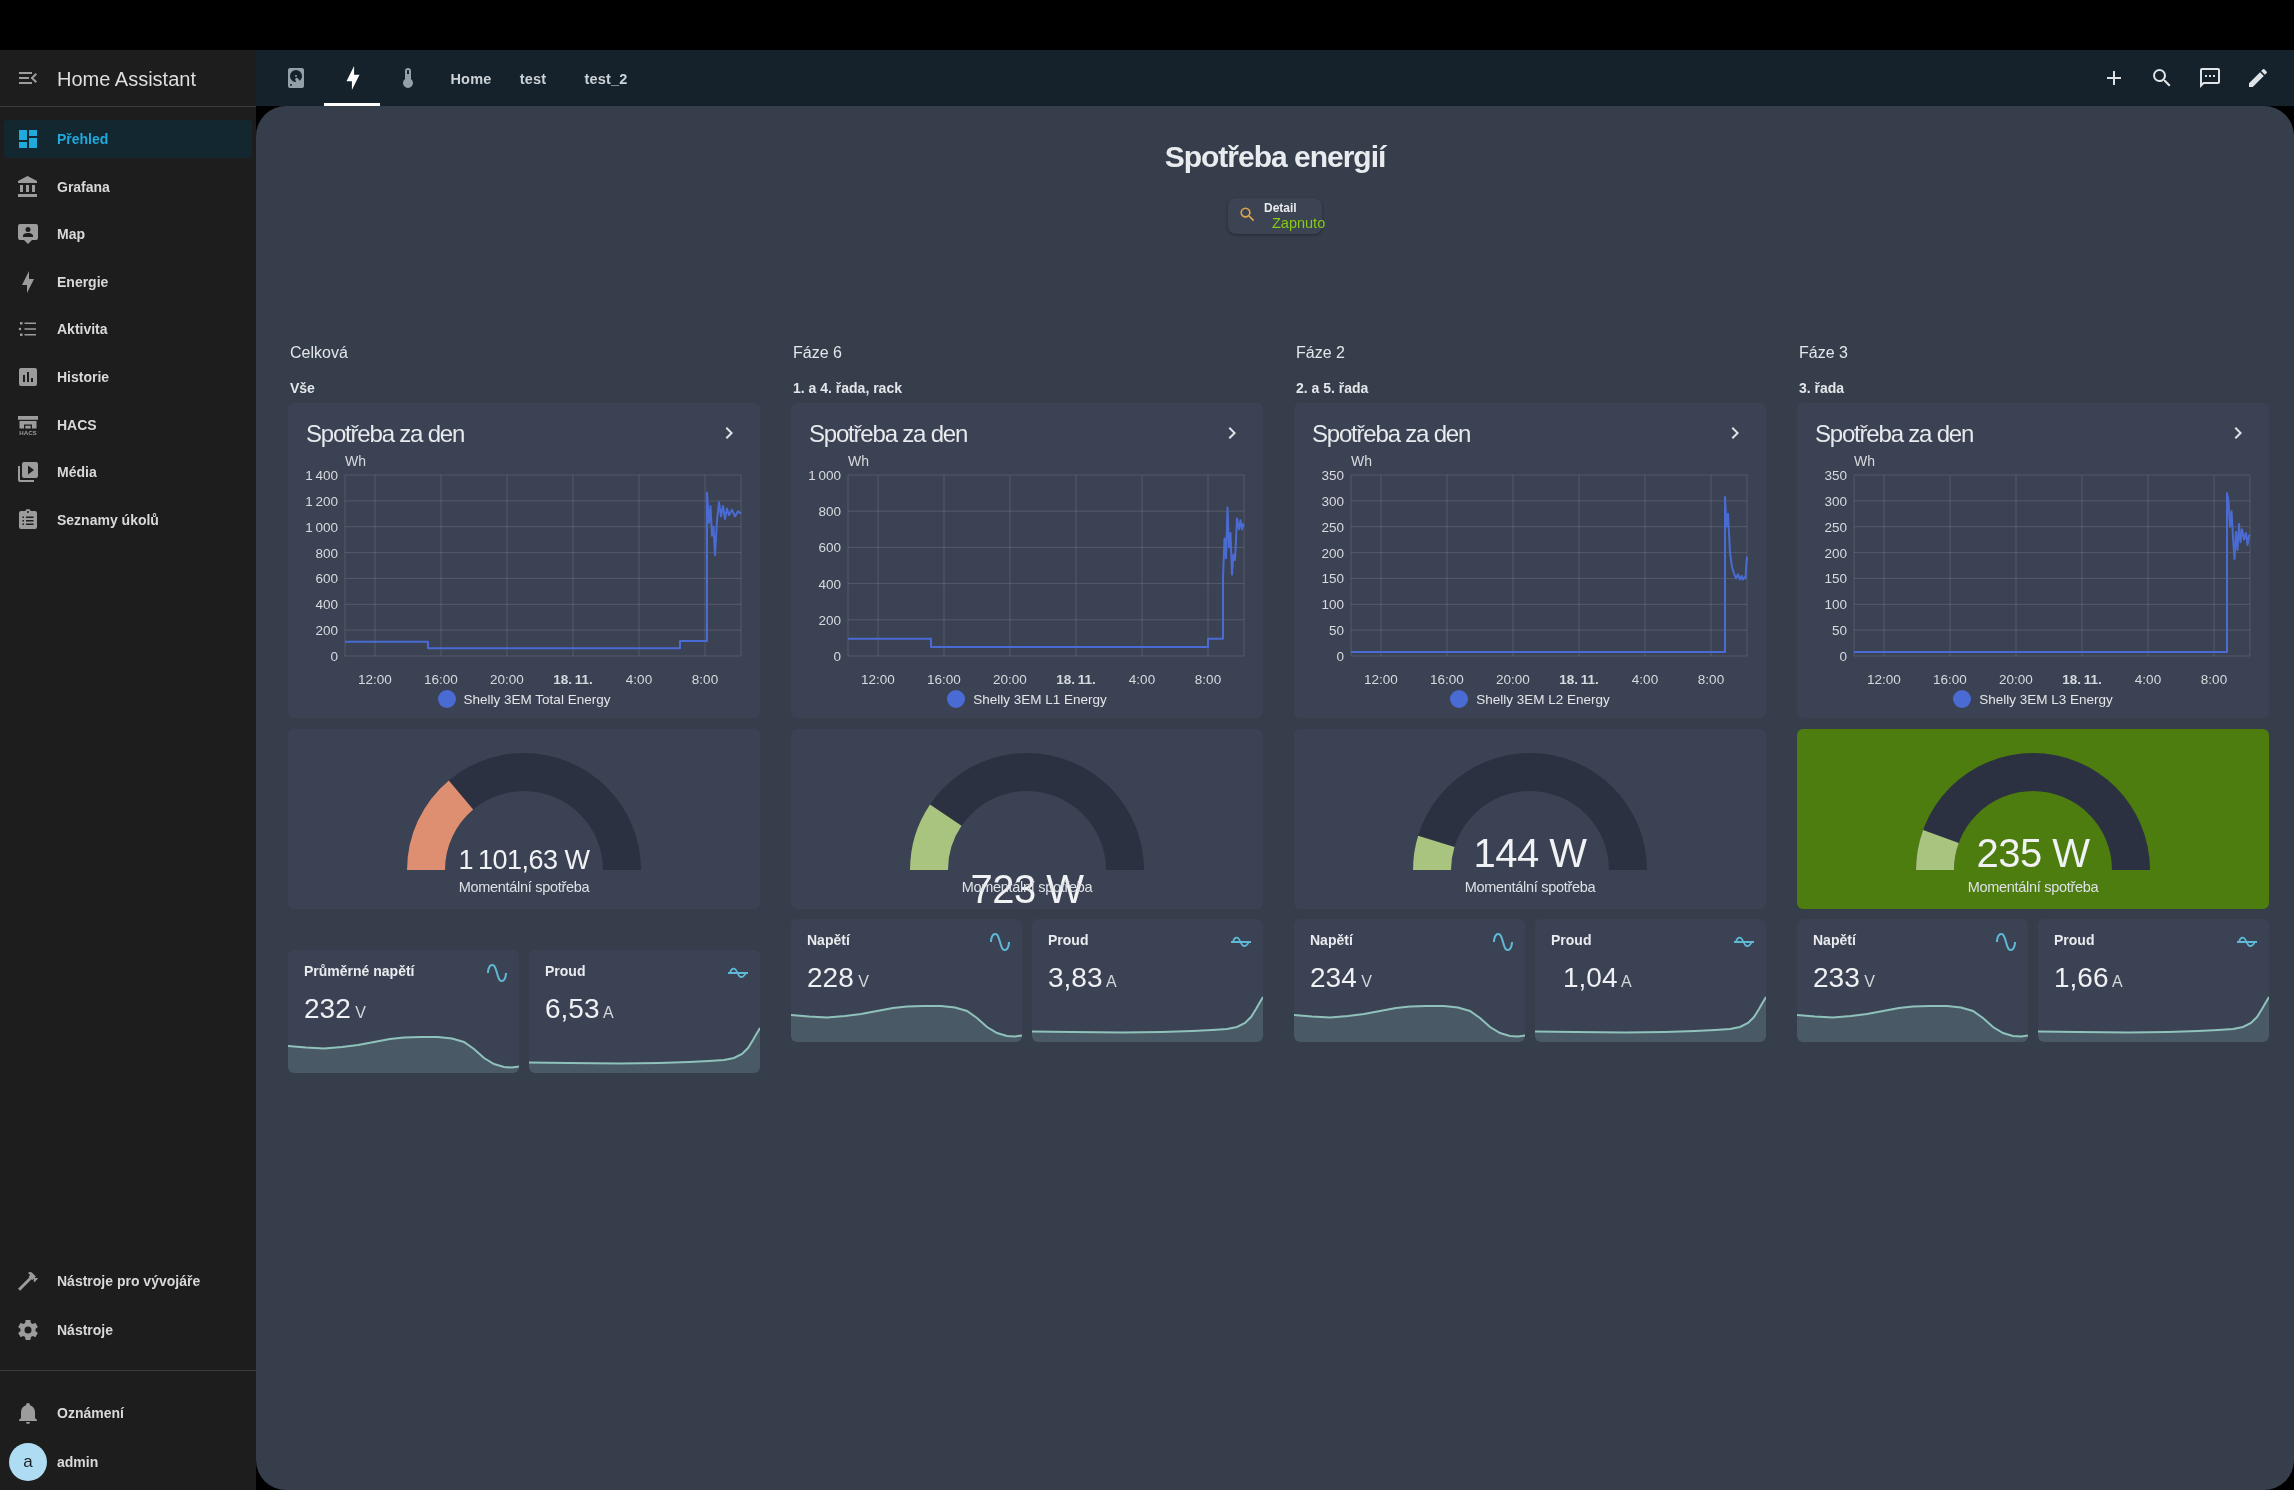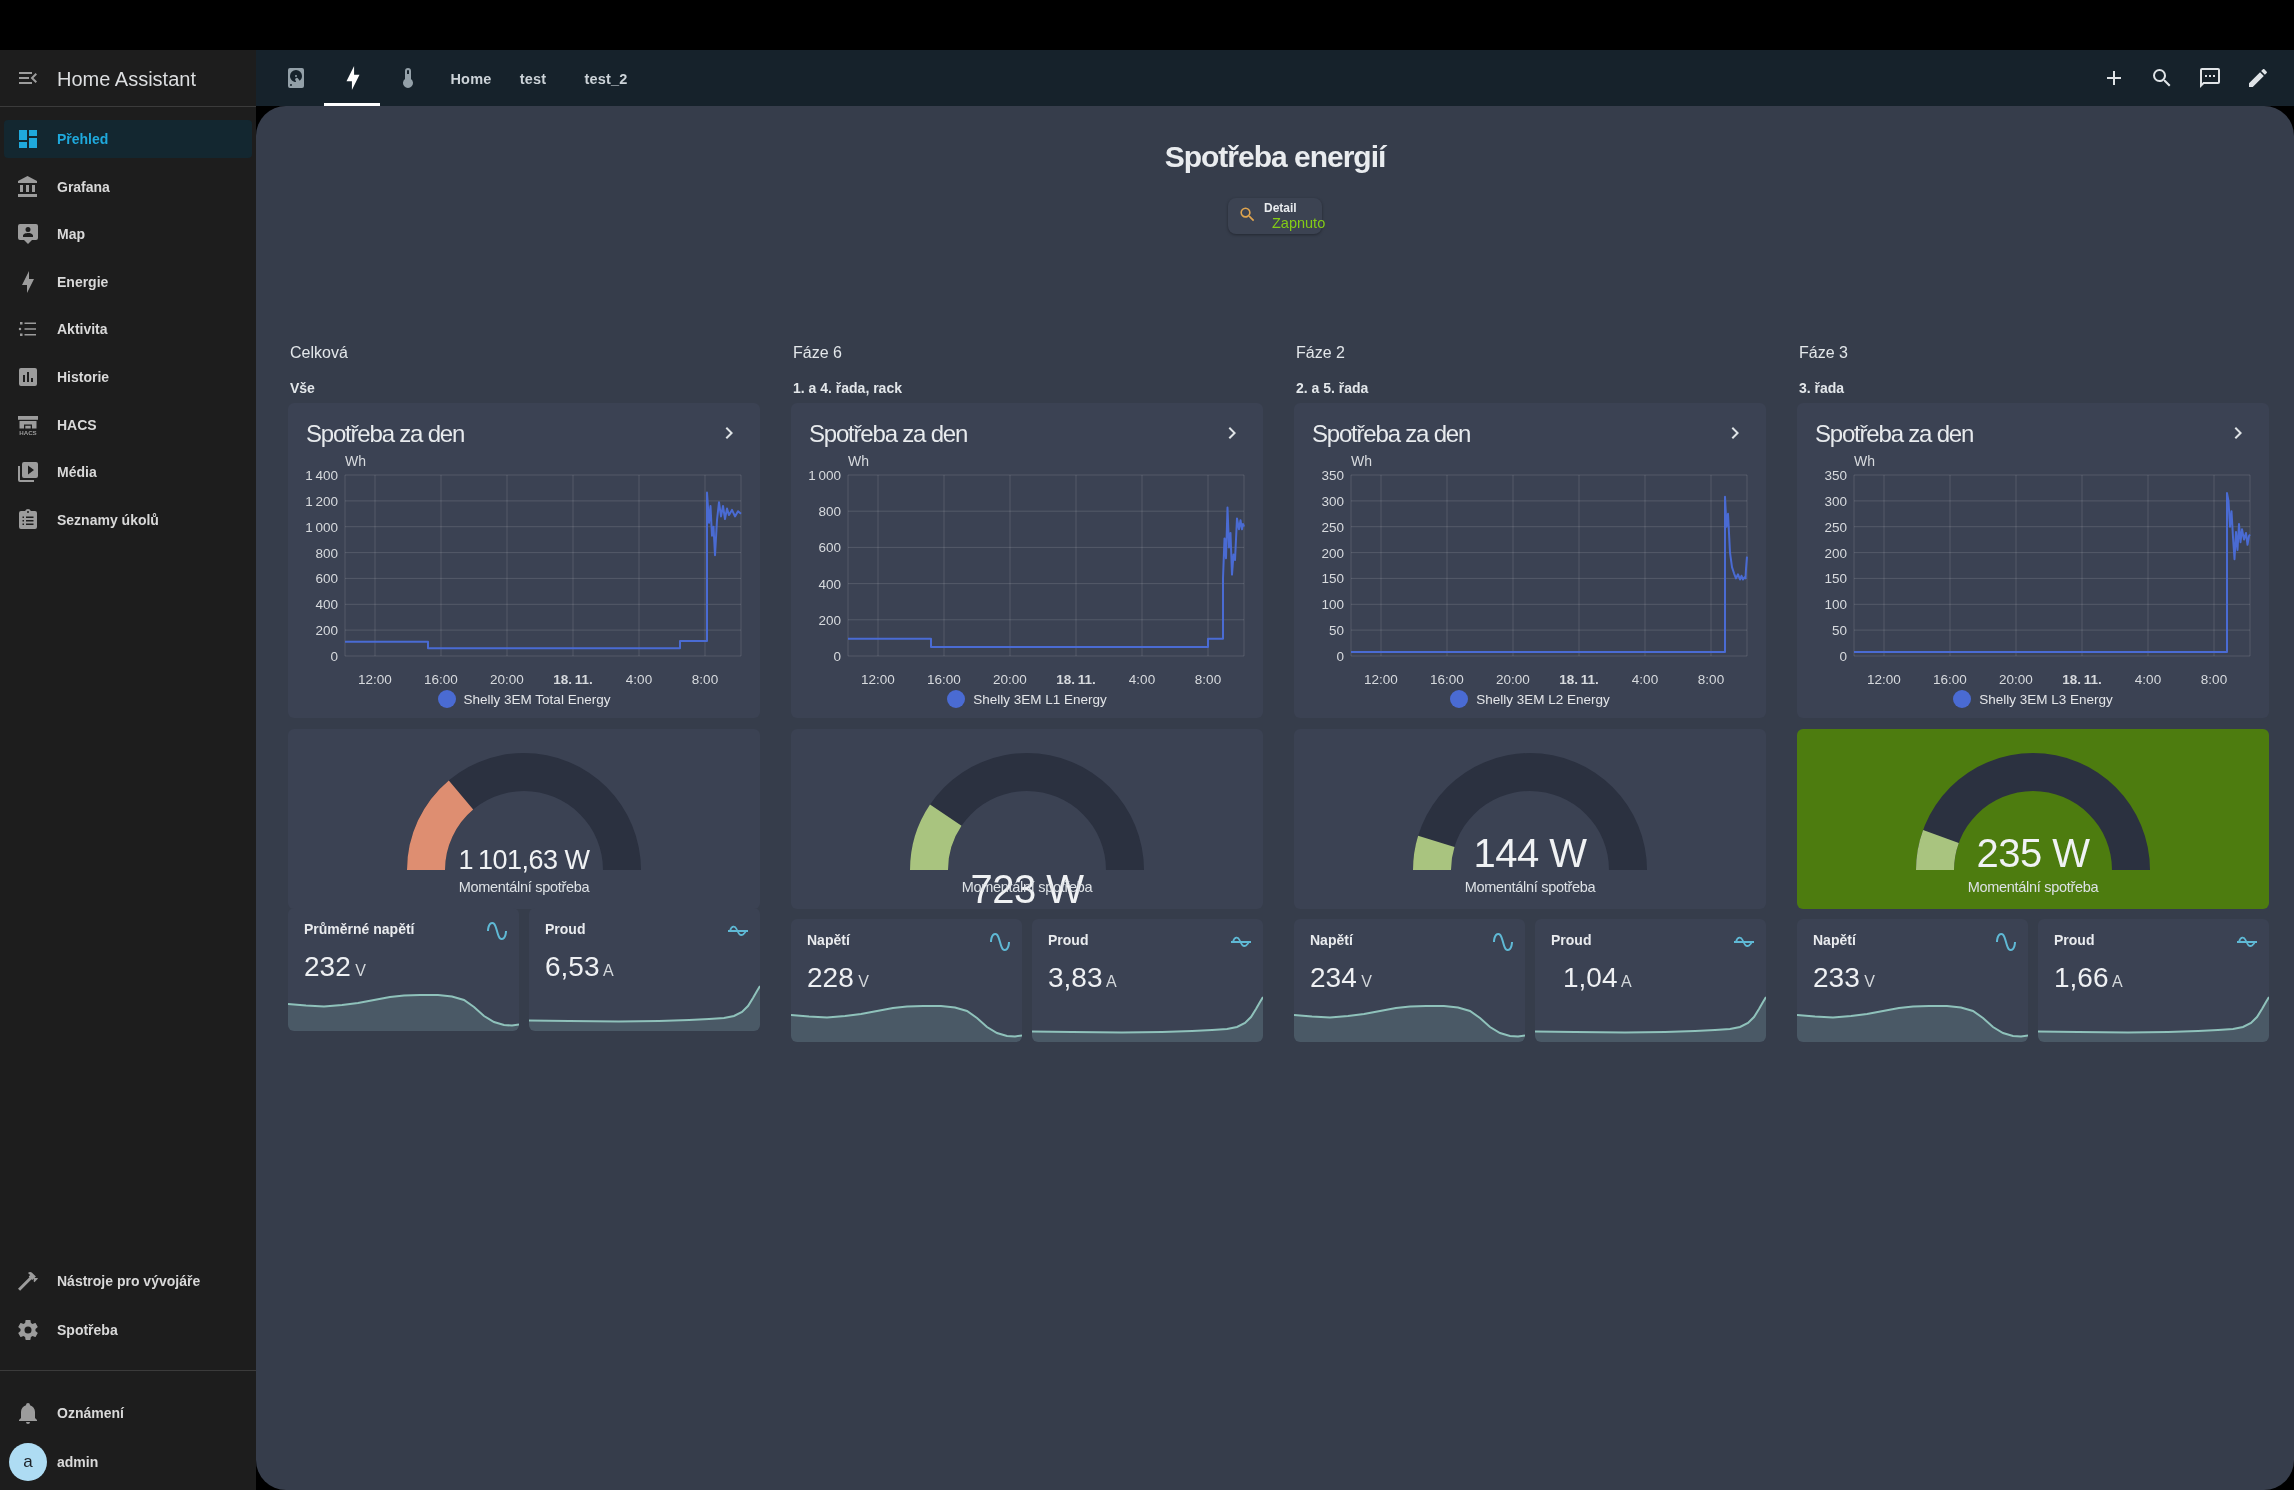--- a/index.html
+++ b/index.html
@@ -52,21 +52,21 @@
         <path fill-rule="evenodd" fill="#9c9c9c" d="M19,3H14.82C14.4,1.84 13.3,1 12,1C10.7,1 9.6,1.84 9.18,3H5A2,2 0 0,0 3,5V19A2,2 0 0,0 5,21H19A2,2 0 0,0 21,19V5A2,2 0 0,0 19,3ZM12,3A1,1 0 0,1 13,4A1,1 0 0,1 12,5A1,1 0 0,1 11,4A1,1 0 0,1 12,3ZM6.5,8.5H8V10H6.5ZM10,8.5H17.5V10H10ZM6.5,12H8V13.5H6.5ZM10,12H17.5V13.5H10ZM6.5,15.5H8V17H6.5ZM10,15.5H17.5V17H10Z"></path>
       </svg></div>
     <div style="position:absolute;left:57px;top:462px;font-size:14px;font-weight:700;color:#d9d9d9;white-space:nowrap;">Seznamy úkolů</div>
     <div style="position:absolute;left:16px;top:1219px;width:24px;height:24px;"><svg style="width:24px;height:24px;" viewBox="0 0 24 24">
         <path fill="#9c9c9c" d="M2,19.63L13.43,8.2L12.72,7.5L14.14,6.07L12,3.89C13.2,2.7 15.09,2.7 16.27,3.89L19.87,7.5L18.45,8.91H21.29L22,9.62L18.45,13.21L17.74,12.5V9.62L16.27,11.04L15.56,10.33L4.13,21.76L2,19.63Z"></path>
       </svg></div>
     <div style="position:absolute;left:57px;top:1223px;font-size:14px;font-weight:700;color:#d9d9d9;white-space:nowrap;">Nástroje pro vývojáře</div>
     <div style="position:absolute;left:16px;top:1268px;width:24px;height:24px;"><svg style="width:24px;height:24px;" viewBox="0 0 24 24">
         <path fill="#9c9c9c" d="M12,15.5A3.5,3.5 0 0,1 8.5,12A3.5,3.5 0 0,1 12,8.5A3.5,3.5 0 0,1 15.5,12A3.5,3.5 0 0,1 12,15.5M19.43,12.97C19.47,12.65 19.5,12.33 19.5,12C19.5,11.67 19.47,11.34 19.43,11L21.54,9.37C21.73,9.22 21.78,8.95 21.66,8.73L19.66,5.27C19.54,5.05 19.27,4.96 19.05,5.05L16.56,6.05C16.04,5.66 15.5,5.32 14.87,5.07L14.5,2.42C14.46,2.18 14.25,2 14,2H10C9.75,2 9.54,2.18 9.5,2.42L9.13,5.07C8.5,5.32 7.96,5.66 7.44,6.05L4.95,5.05C4.73,4.96 4.46,5.05 4.34,5.27L2.34,8.73C2.21,8.95 2.27,9.22 2.46,9.37L4.57,11C4.53,11.34 4.5,11.67 4.5,12C4.5,12.33 4.53,12.65 4.57,12.97L2.46,14.63C2.27,14.78 2.21,15.05 2.34,15.27L4.34,18.73C4.46,18.95 4.73,19.03 4.95,18.95L7.44,17.94C7.96,18.34 8.5,18.68 9.13,18.93L9.5,21.58C9.54,21.82 9.75,22 10,22H14C14.25,22 14.46,21.82 14.5,21.58L14.87,18.93C15.5,18.67 16.04,18.34 16.56,17.94L19.05,18.95C19.27,19.03 19.54,18.95 19.66,18.73L21.66,15.27C21.78,15.05 21.73,14.78 21.54,14.63L19.43,12.97Z"></path>
       </svg></div>
-    <div style="position:absolute;left:57px;top:1272px;font-size:14px;font-weight:700;color:#d9d9d9;white-space:nowrap;">Spotřeba</div>
+    <div style="position:absolute;left:57px;top:1272px;font-size:14px;font-weight:700;color:#d9d9d9;white-space:nowrap;">Nástroje</div>
     <div style="position:absolute;left:0;top:1319.5px;width:256px;height:1px;background:#3b3b3b"></div>
     <div style="position:absolute;left:16px;top:1351px;width:24px;height:24px;"><svg style="width:24px;height:24px;" viewBox="0 0 24 24">
         <path fill="#9c9c9c" d="M21,19V20H3V19L5,17V11C5,7.9 7.03,5.17 10,4.29C10,4.19 10,4.1 10,4A2,2 0 0,1 12,2A2,2 0 0,1 14,4C14,4.1 14,4.19 14,4.29C16.97,5.17 19,7.9 19,11V17L21,19M14,21A2,2 0 0,1 12,23A2,2 0 0,1 10,21"></path>
       </svg></div>
     <div style="position:absolute;left:57px;top:1355px;font-size:14px;font-weight:700;color:#d9d9d9;">Oznámení</div>
     <div style="position:absolute;left:9px;top:1393px;width:38px;height:38px;border-radius:50%;background:#aedcf3;color:#1d2126;display:flex;align-items:center;justify-content:center;font-size:17px;">a</div>
     <div style="position:absolute;left:57px;top:1404px;font-size:14px;font-weight:700;color:#d9d9d9;">admin</div>
   </div>
 <div style="position:absolute;left:256px;top:50px;width:2038px;height:56px;background:#16222b;">
     <div style="position:absolute;left:28px;top:16px;width:24px;height:24px;"><svg style="width:24px;height:24px;" viewBox="0 0 24 24">
@@ -153,21 +153,21 @@
       </div>
     </div>
     <div style="position:absolute;left:32px;top:623px;width:472px;height:180px;background:#3b4253;border-radius:6px;">
       <svg width="472" height="180" viewBox="0 0 472 180" style="position:absolute;left:0;top:0;">
         <path d="M119.0,141.0 A117.0,117.0 0 0 1 353.0,141.0 L315.0,141.0 A79.0,79.0 0 0 0 157.0,141.0 Z" fill="#2b3140"></path>
         <path d="M119.0,141.0 A117.0,117.0 0 0 1 160.8,51.4 L185.2,80.5 A79.0,79.0 0 0 0 157.0,141.0 Z" fill="#de8e71"></path>
       </svg>
       <div style="position:absolute;left:0;top:118px;width:472px;text-align:center;font-size:27px;line-height:1;letter-spacing:-0.5px;color:#f0f2f4;">1 101,63 W</div>
       <div style="position:absolute;left:0;top:150px;width:472px;text-align:center;font-size:14.5px;letter-spacing:-0.3px;color:#dde1e5;">Momentální spotřeba</div>
     </div>
-    <div style="position:absolute;left:32px;top:612px;width:472px;height:420px;pointer-events:none;">
+    <div style="position:absolute;left:32px;top:654px;width:472px;height:420px;pointer-events:none;">
       <div style="position:absolute;left:0px;top:190px;width:231px;height:123px;background:#3b4253;border-radius:6px;overflow:hidden;">
         <div style="position:absolute;left:16px;top:13px;font-size:14px;font-weight:700;color:#e9ebee;white-space:nowrap;">Průměrné napětí</div>
         <div style="position:absolute;left:197px;top:11px;width:24px;height:24px;"><svg style="width:24px;height:24px;" viewBox="0 0 24 24">
             <path fill="#5fb9d5" d="M16.5,21C13.5,21 12.31,16.76 11.05,12.28C10.14,9.04 9,5 7.5,5C4.11,5 4,11.93 4,12H2C2,11.63 2.06,3 7.5,3C10.5,3 11.69,7.24 12.95,11.72C13.86,14.96 15,19 16.5,19C19.94,19 20,12.07 20,12H22C22,12.37 21.94,21 16.5,21Z"></path>
           </svg></div>
         <div style="position:absolute;left:16px;top:43px;font-size:28px;color:#eef0f3;white-space:nowrap;">232<span style="font-size:16px;color:#d3d7db;"> V</span></div>
         <svg width="231" height="123" viewBox="0 0 231 123" style="position:absolute;left:0;top:0;">
           <path d="M0.0,96.0 L18.0,97.5 L36.0,98.5 L54.0,97.0 L70.0,95.0 L86.0,92.0 L102.0,89.0 L116.0,87.5 L132.0,87.0 L150.0,87.0 L164.0,88.5 L176.0,92.0 L186.0,99.0 L196.0,108.0 L206.0,114.0 L216.0,117.0 L224.0,117.5 L231.0,116.5 L231,123 L0,123 Z" fill="rgba(143,194,187,0.18)"></path>
           <path d="M0.0,96.0 L18.0,97.5 L36.0,98.5 L54.0,97.0 L70.0,95.0 L86.0,92.0 L102.0,89.0 L116.0,87.5 L132.0,87.0 L150.0,87.0 L164.0,88.5 L176.0,92.0 L186.0,99.0 L196.0,108.0 L206.0,114.0 L216.0,117.0 L224.0,117.5 L231.0,116.5" fill="none" stroke="#8fc2bb" stroke-width="2"></path>
         </svg>

